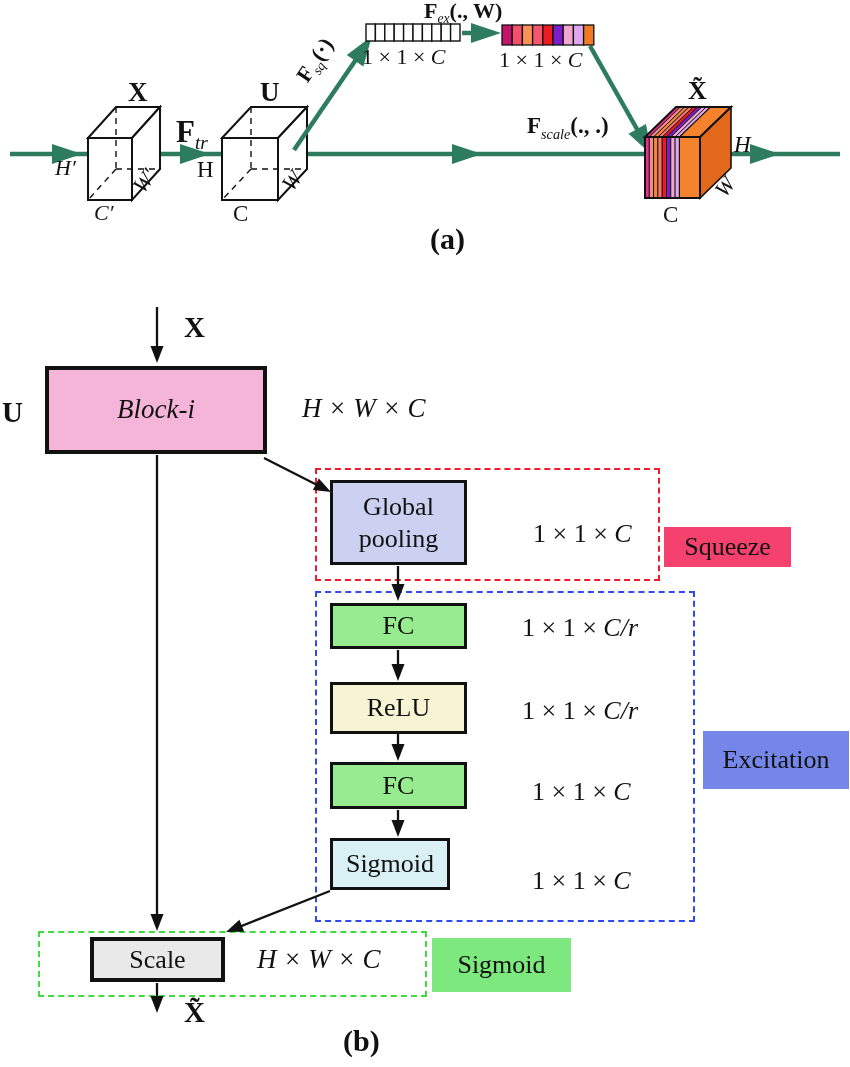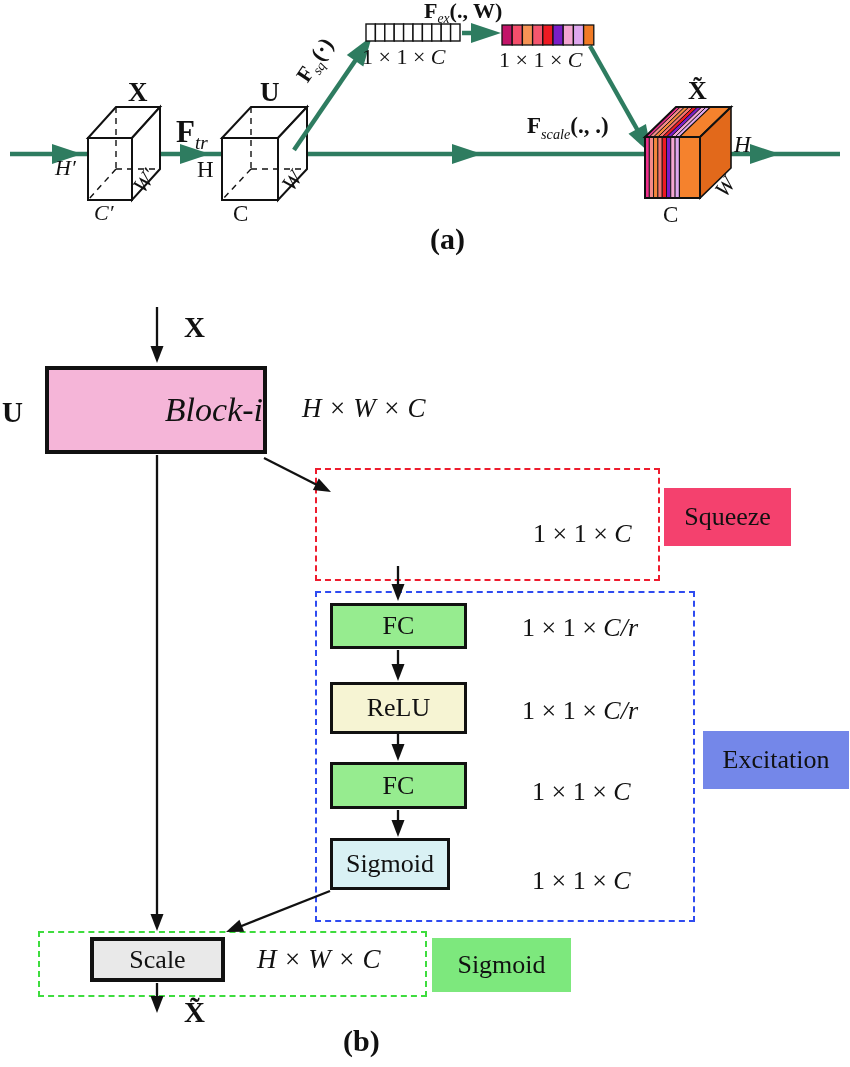--- a/index.html
+++ b/index.html
@@ -12,22 +12,22 @@
   .rot { transform:rotate(-53deg); transform-origin:center center; display:inline-block; }
   .rotlbl { transform:rotate(-56deg); transform-origin:left center; }
   svg { position:absolute; left:0; top:0; pointer-events:none; }
   .ga { stroke:var(--green-arrow); fill:none; }
   .gah { fill:var(--green-arrow); stroke:none; }
   .bk { stroke:#111; fill:none; }
   .bkh { fill:#111; stroke:none; }
   .bbox { position:absolute; box-sizing:border-box; border:3.5px solid #111;
           display:flex; align-items:center; justify-content:center;
           text-align:center; font-size:26px; line-height:1.2; }
-  .blocki { border-width:4px; background:var(--block-pink); flex-direction:row;
-            font-style:italic; font-size:34px; line-height:1.3;justify-content:flex-end; }
+  .blocki { border-width:4px; background:var(--block-pink); flex-direction:column;
+            font-style:italic; font-size:27px; line-height:1.3; }
   .gp   { background:var(--pooling-lavender); }
   .fcg  { background:var(--fc-green); }
   .relu { background:var(--relu-cream); }
   .sig  { background:var(--sigmoid-cyan); }
   .scale{ background:var(--scale-gray); border-width:4px; }
   .dashbox { position:absolute; box-sizing:border-box; }
   .redd  { border:2.5px dashed var(--red-dash); }
   .blued { border:2.5px dashed var(--blue-dash); }
   .greend{ border:2.5px dashed var(--green-dash); }
   .chip { position:absolute; box-sizing:border-box; display:flex; align-items:center;
@@ -159,22 +159,23 @@
   <div class="dashbox greend" style="left:38px;top:931px;width:389px;height:66px"></div>
 
   <div class="abs b" style="left:184px;top:311px;font-size:29px">X</div>
   <div class="abs b" style="left:2px;top:396px;font-size:29px">U</div>
   <div class="abs it" style="left:302px;top:393px;font-size:27px">H × W × C</div>
 
   <div class="bbox blocki" style="left:45px;top:366px;width:222px;height:88px">
     <div>Block-i</div>
   </div>
 
+  <div class="bbox gp" style="left:330px;top:480px;width:137px;height:85px;padding:0 10px">Global pooling</div>
   <div class="dim" style="left:533px;top:519px"><span>1 × 1 × </span><span class="it">C</span></div>
-  <div class="chip" style="left:664px;top:488px;width:127px;height:58px;background:var(--squeeze-tag)">Squeeze</div>
+  <div class="chip" style="left:664px;top:527px;width:127px;height:40px;background:var(--squeeze-tag)">Squeeze</div>
 
   <div class="bbox fcg" style="left:330px;top:603px;width:137px;height:46px">FC</div>
   <div class="dim" style="left:522px;top:613px"><span>1 × 1 × </span><span class="it">C/r</span></div>
 
   <div class="bbox relu" style="left:330px;top:682px;width:137px;height:52px">ReLU</div>
   <div class="dim" style="left:522px;top:696px"><span>1 × 1 × </span><span class="it">C/r</span></div>
 
   <div class="bbox fcg" style="left:330px;top:762px;width:137px;height:47px">FC</div>
   <div class="dim" style="left:532px;top:777px"><span>1 × 1 × </span><span class="it">C</span></div>
 

